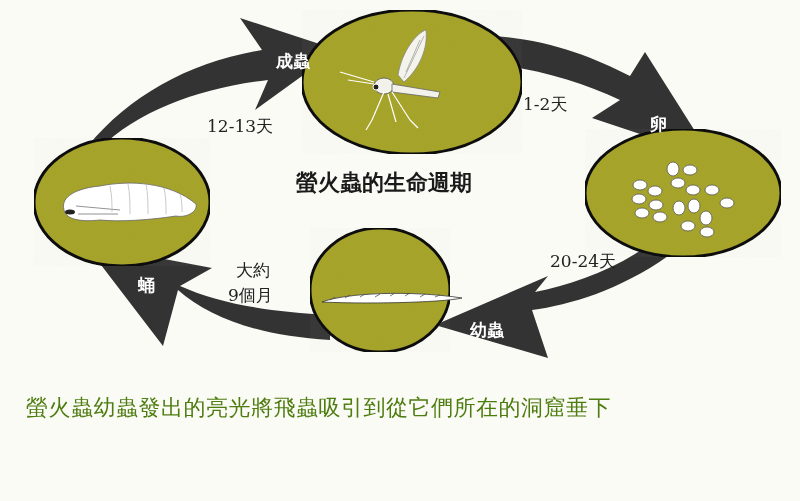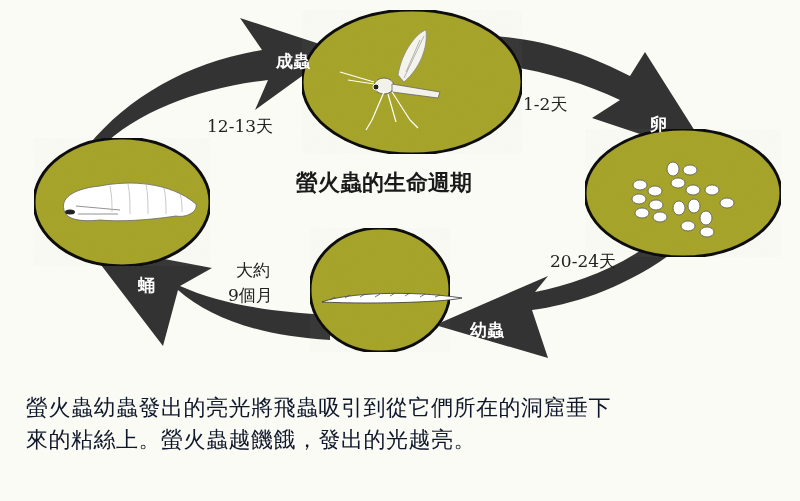--- a/index.html
+++ b/index.html
@@ -27,21 +27,21 @@
       fill: #1a1a1a;
       font-size: 22px;
     }
     .caption {
       position: absolute;
       left: 26px; top: 392px;
       width: 770px;
       font-family: "DejaVu Serif", serif;
       font-size: 22px;
       line-height: 32px;
-      color: #0f172a;
+      color: #4d7c0f;
       letter-spacing: 0.5px;
     }
     .caption div { white-space: nowrap; }
   </style>
 </head>
 <body>
 
 <svg id="stage" width="800" height="501" viewBox="0 0 800 501" xmlns="http://www.w3.org/2000/svg">
   <defs>
     <filter id="grain" x="0" y="0" width="100%" height="100%">
@@ -151,14 +151,13 @@
   <text class="label-dur" x="523" y="110">1-2天</text>
   <text class="label-dur" x="550" y="267">20-24天</text>
   <text class="label-dur" x="236" y="276">大約</text>
   <text class="label-dur" x="228" y="301">9個月</text>
 
   <text class="title" x="296" y="190">螢火蟲的生命週期</text>
 </svg>
 
 <div class="caption">
   <div>螢火蟲幼蟲發出的亮光將飛蟲吸引到從它們所在的洞窟垂下</div>
-  <div>來的粘絲上。螢火蟲越饑餓，發出的光越亮。</div>
 </div>
 
 </body></html>

